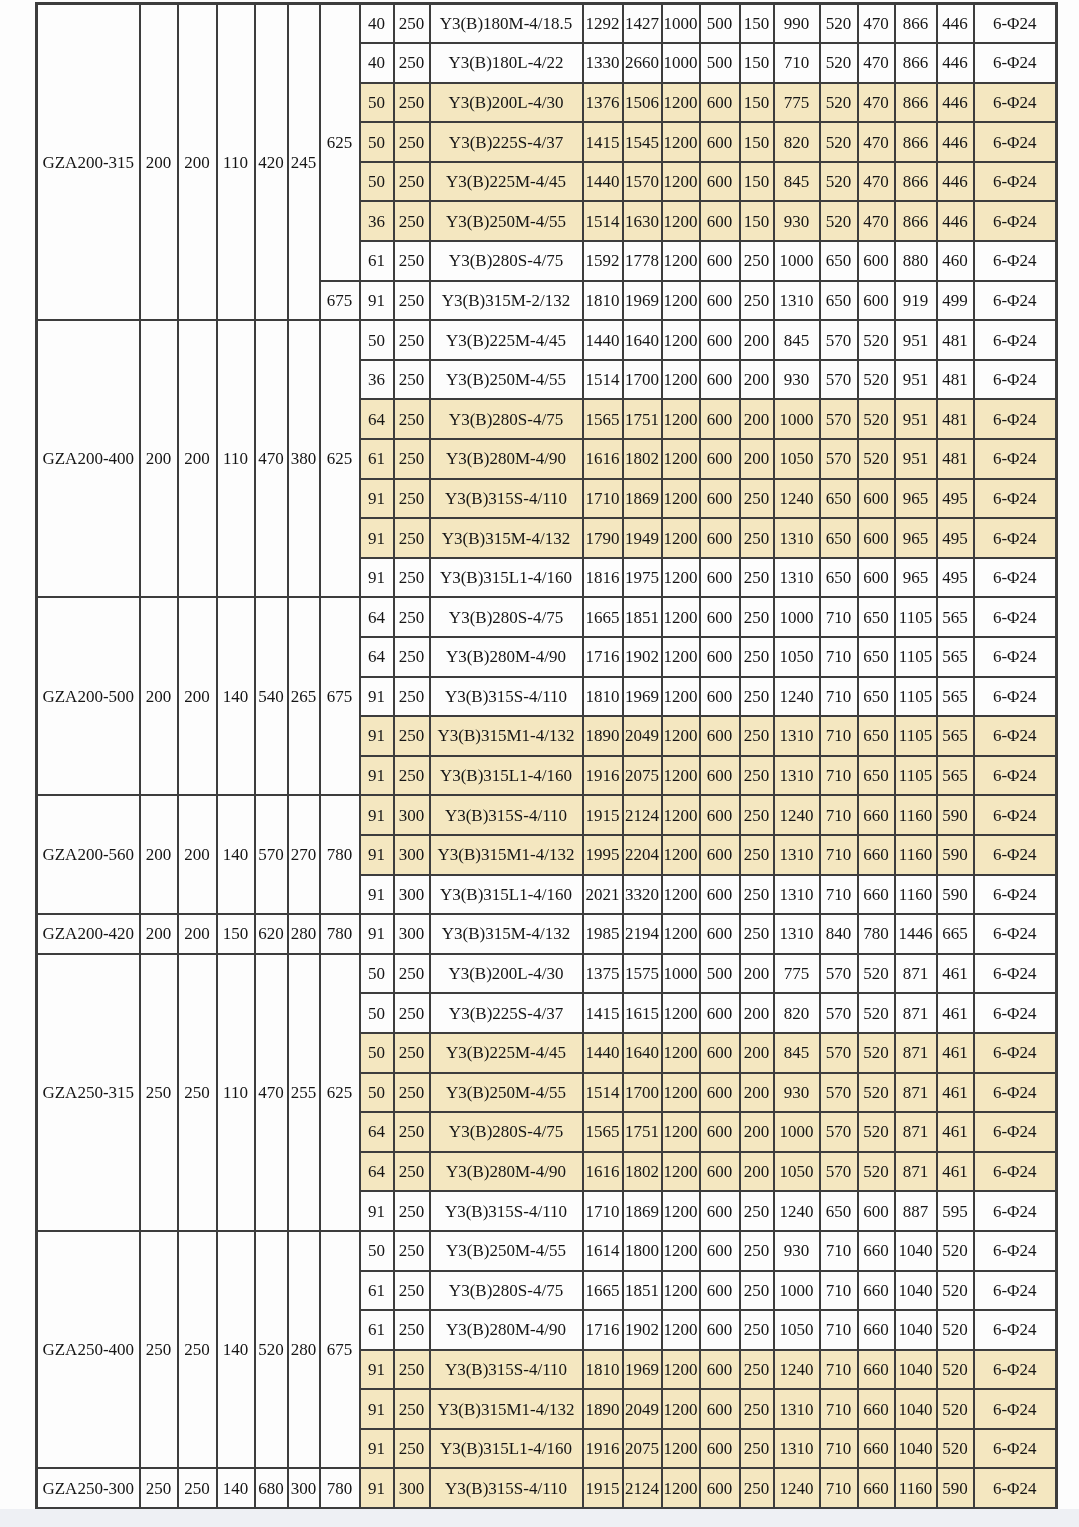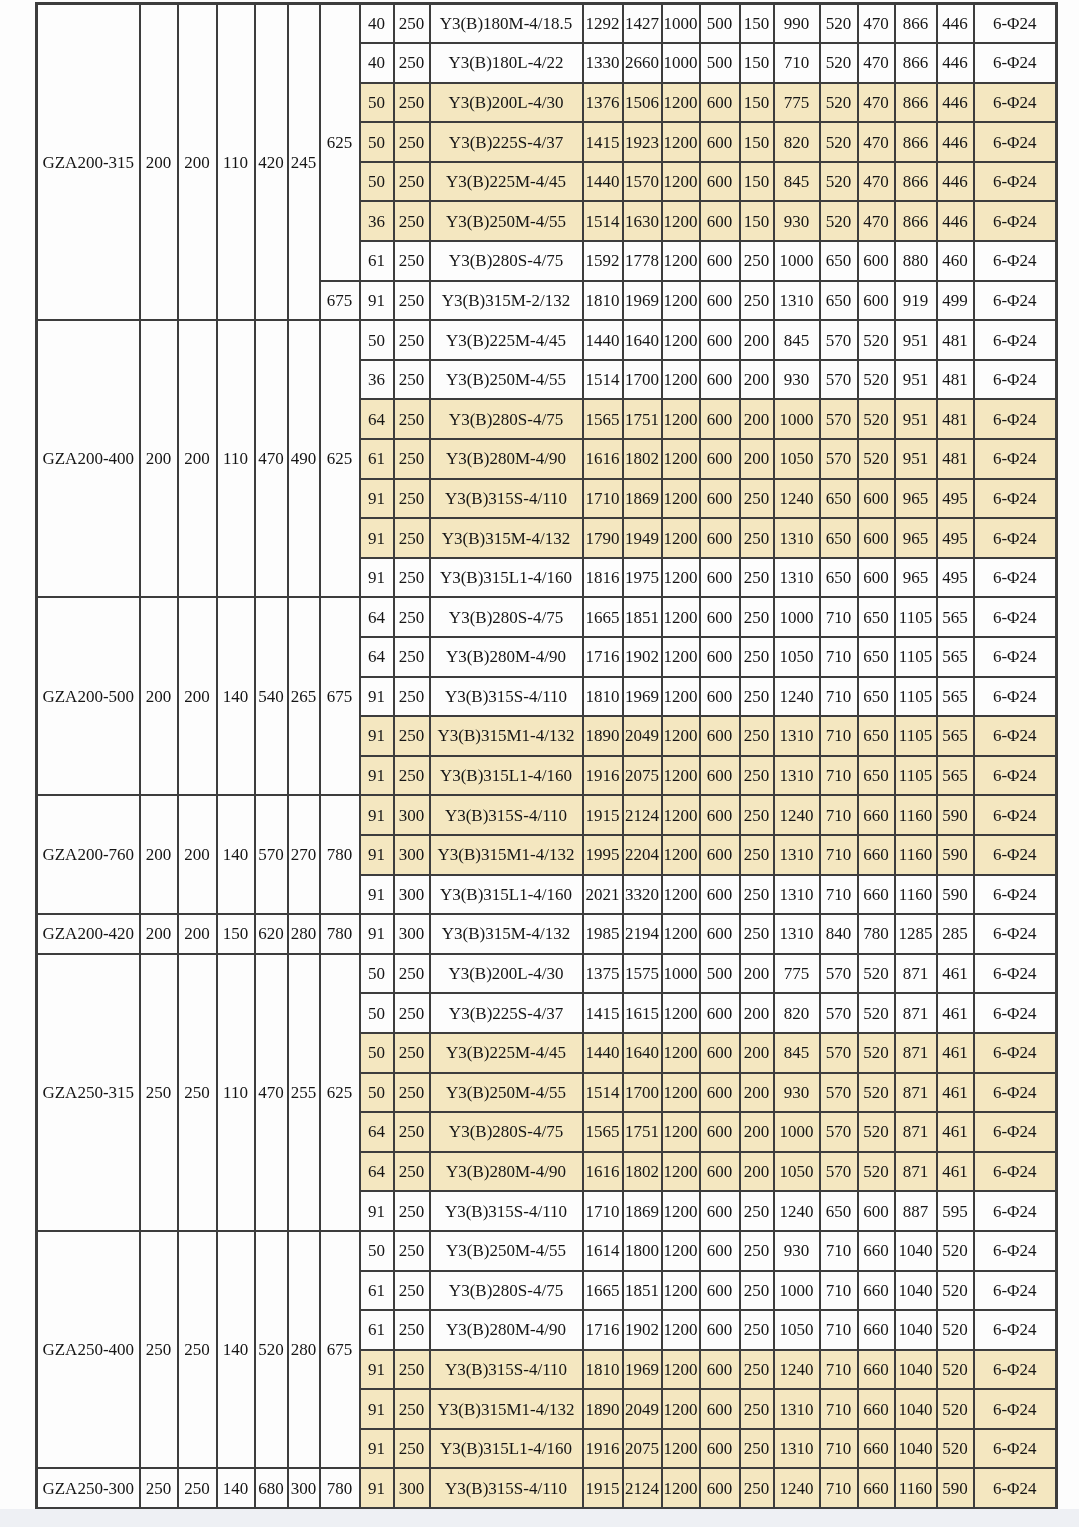--- a/index.html
+++ b/index.html
@@ -132,21 +132,21 @@
           <td class="hl">470</td>
           <td class="hl">866</td>
           <td class="hl">446</td>
           <td class="hl">6-Φ24</td>
         </tr>
         <tr>
           <td class="hl">50</td>
           <td class="hl">250</td>
           <td class="hl">Y3(B)225S-4/37</td>
           <td class="hl">1415</td>
-          <td class="hl">1923</td>
+          <td class="hl">1545</td>
           <td class="hl">1200</td>
           <td class="hl">600</td>
           <td class="hl">150</td>
           <td class="hl">820</td>
           <td class="hl">520</td>
           <td class="hl">470</td>
           <td class="hl">866</td>
           <td class="hl">446</td>
           <td class="hl">6-Φ24</td>
         </tr>
@@ -214,21 +214,21 @@
           <td>919</td>
           <td>499</td>
           <td>6-Φ24</td>
         </tr>
         <tr>
           <td rowspan="7">GZA200-400</td>
           <td rowspan="7">200</td>
           <td rowspan="7">200</td>
           <td rowspan="7">110</td>
           <td rowspan="7">470</td>
-          <td rowspan="7">490</td>
+          <td rowspan="7">380</td>
           <td rowspan="7">625</td>
           <td>50</td>
           <td>250</td>
           <td>Y3(B)225M-4/45</td>
           <td>1440</td>
           <td>1640</td>
           <td>1200</td>
           <td>600</td>
           <td>200</td>
           <td>845</td>
@@ -415,21 +415,21 @@
           <td class="hl">600</td>
           <td class="hl">250</td>
           <td class="hl">1310</td>
           <td class="hl">710</td>
           <td class="hl">650</td>
           <td class="hl">1105</td>
           <td class="hl">565</td>
           <td class="hl">6-Φ24</td>
         </tr>
         <tr>
-          <td rowspan="3">GZA200-760</td>
+          <td rowspan="3">GZA200-560</td>
           <td rowspan="3">200</td>
           <td rowspan="3">200</td>
           <td rowspan="3">140</td>
           <td rowspan="3">570</td>
           <td rowspan="3">270</td>
           <td rowspan="3">780</td>
           <td class="hl">91</td>
           <td class="hl">300</td>
           <td class="hl">Y3(B)315S-4/110</td>
           <td class="hl">1915</td>
@@ -488,22 +488,22 @@
           <td>300</td>
           <td>Y3(B)315M-4/132</td>
           <td>1985</td>
           <td>2194</td>
           <td>1200</td>
           <td>600</td>
           <td>250</td>
           <td>1310</td>
           <td>840</td>
           <td>780</td>
-          <td>1285</td>
-          <td>285</td>
+          <td>1446</td>
+          <td>665</td>
           <td>6-Φ24</td>
         </tr>
         <tr>
           <td rowspan="7">GZA250-315</td>
           <td rowspan="7">250</td>
           <td rowspan="7">250</td>
           <td rowspan="7">110</td>
           <td rowspan="7">470</td>
           <td rowspan="7">255</td>
           <td rowspan="7">625</td>

